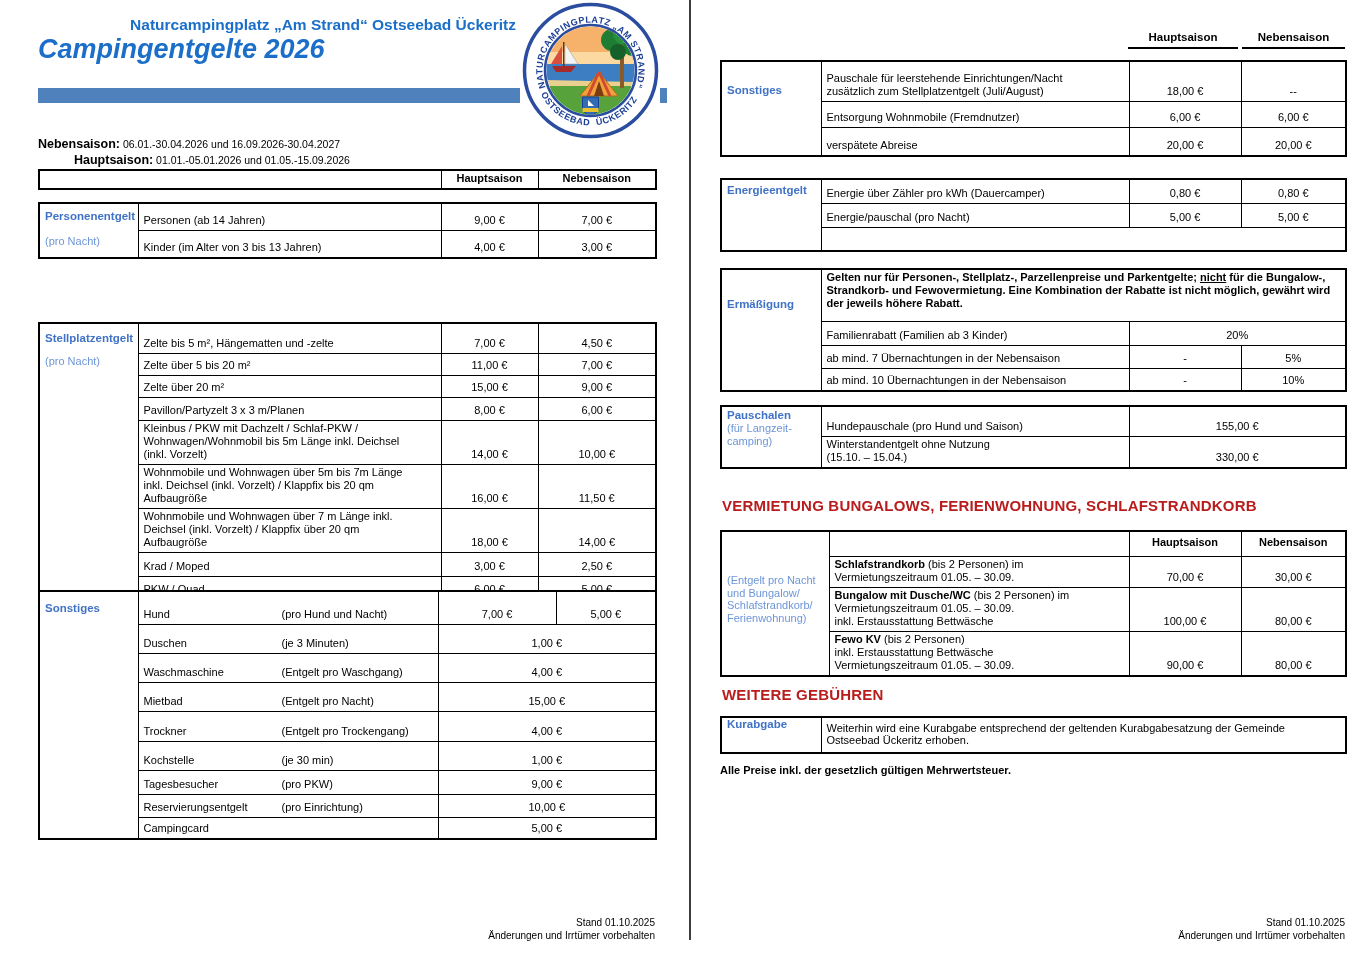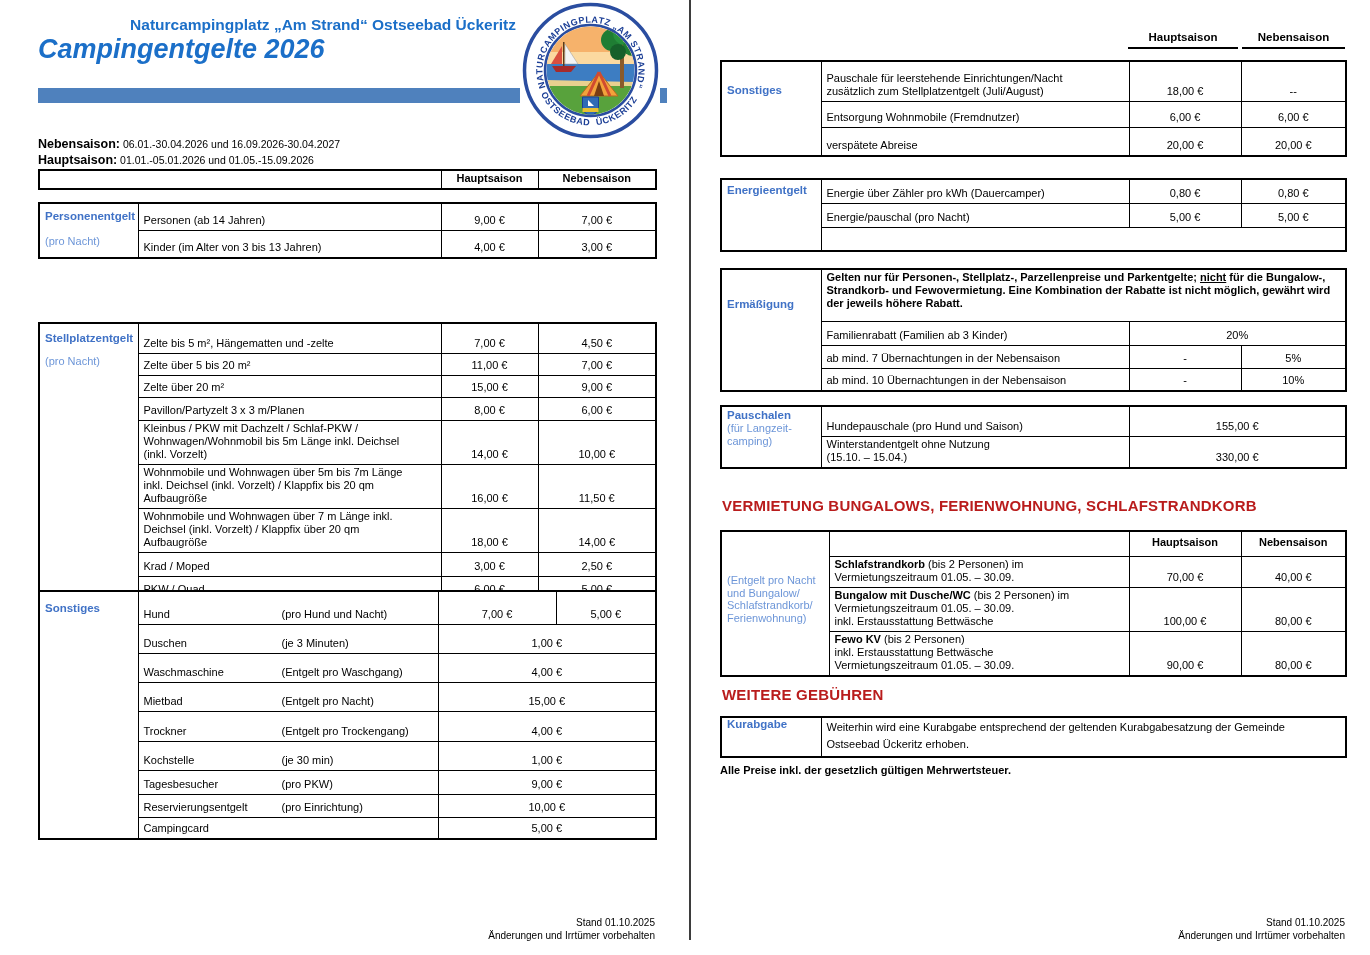--- a/index.html
+++ b/index.html
@@ -80,21 +80,21 @@
     <text font-size="9" font-weight="bold" fill="#1c3f96" letter-spacing="0.6" text-anchor="middle">
       <textPath href="#arcBottom" startOffset="25%">OSTSEEBAD</textPath>
     </text>
     <text font-size="9" font-weight="bold" fill="#1c3f96" letter-spacing="0.6" text-anchor="middle">
       <textPath href="#arcBottom" startOffset="75%">ÜCKERITZ</textPath>
     </text>
   </svg>
 </div>
 
 <div class="season" style="top:137px;"><b>Nebensaison:</b><span> 06.01.-30.04.2026 und 16.09.2026-30.04.2027</span></div>
-<div class="season" style="top:153px;"><b>Hauptsaison:</b><span> 01.01.-05.01.2026 und 01.05.-15.09.2026</span></div>
+<div class="season" style="top:153px;margin-left:36px;"><b>Hauptsaison:</b><span> 01.01.-05.01.2026 und 01.05.-15.09.2026</span></div>
 
 <table class="tbl" style="left:38px;top:169px;width:617px;">
   <colgroup>
       <col style="width:402px">
       <col style="width:97px">
       <col style="width:118px">
     </colgroup>
   <tbody>
       <tr style="height:19px">
     <td></td>
@@ -436,21 +436,21 @@
 Ferienwohnung)</div>
         </td>
     <td></td>
     <td class="hdrc">Hauptsaison</td>
     <td class="hdrc">Nebensaison</td>
   </tr>
   <tr style="height:30px">
         <td class="desc"><b>Schlafstrandkorb</b><span> (bis 2 Personen) im
 Vermietungszeitraum 01.05. – 30.09.</span></td>
         <td class="price">70,00 €</td>
-        <td class="price">40,00 €</td>
+        <td class="price">30,00 €</td>
       </tr>
   <tr style="height:43px">
         <td class="desc"><b>Bungalow mit Dusche/WC</b><span> (bis 2 Personen) im
 Vermietungszeitraum 01.05. – 30.09.
 inkl. Erstausstattung Bettwäsche</span></td>
         <td class="price">100,00 €</td>
         <td class="price">80,00 €</td>
       </tr>
   <tr style="height:42px">
         <td class="desc"><b>Fewo KV</b><span> (bis 2 Personen)
@@ -467,21 +467,21 @@
 <table class="tbl" style="left:720px;top:716px;width:625px;">
   <colgroup>
       <col style="width:100px">
       <col style="width:525px">
     </colgroup>
   <tbody>
       <tr style="height:36px">
     <td class="lblcell" style="padding-top:0">
           <div class="lbl">Kurabgabe</div>
         </td>
-    <td style="vertical-align:middle;line-height:17px;margin-left:16px;">Weiterhin wird eine Kurabgabe entsprechend der geltenden Kurabgabesatzung der Gemeinde Ostseebad Ückeritz erhoben.</td>
+    <td style="vertical-align:middle;line-height:12px;margin-left:16px;">Weiterhin wird eine Kurabgabe entsprechend der geltenden Kurabgabesatzung der Gemeinde Ostseebad Ückeritz erhoben.</td>
   </tr>
 </tbody>
   </table>
 
 <div class="mwst" style="left:720px;top:764px;">Alle Preise inkl. der gesetzlich gültigen Mehrwertsteuer.</div>
 
 <div class="footer" style="left:720px;width:625px;">
     <div>Stand 01.10.2025</div>
     <div>Änderungen und Irrtümer vorbehalten</div>
   </div>

